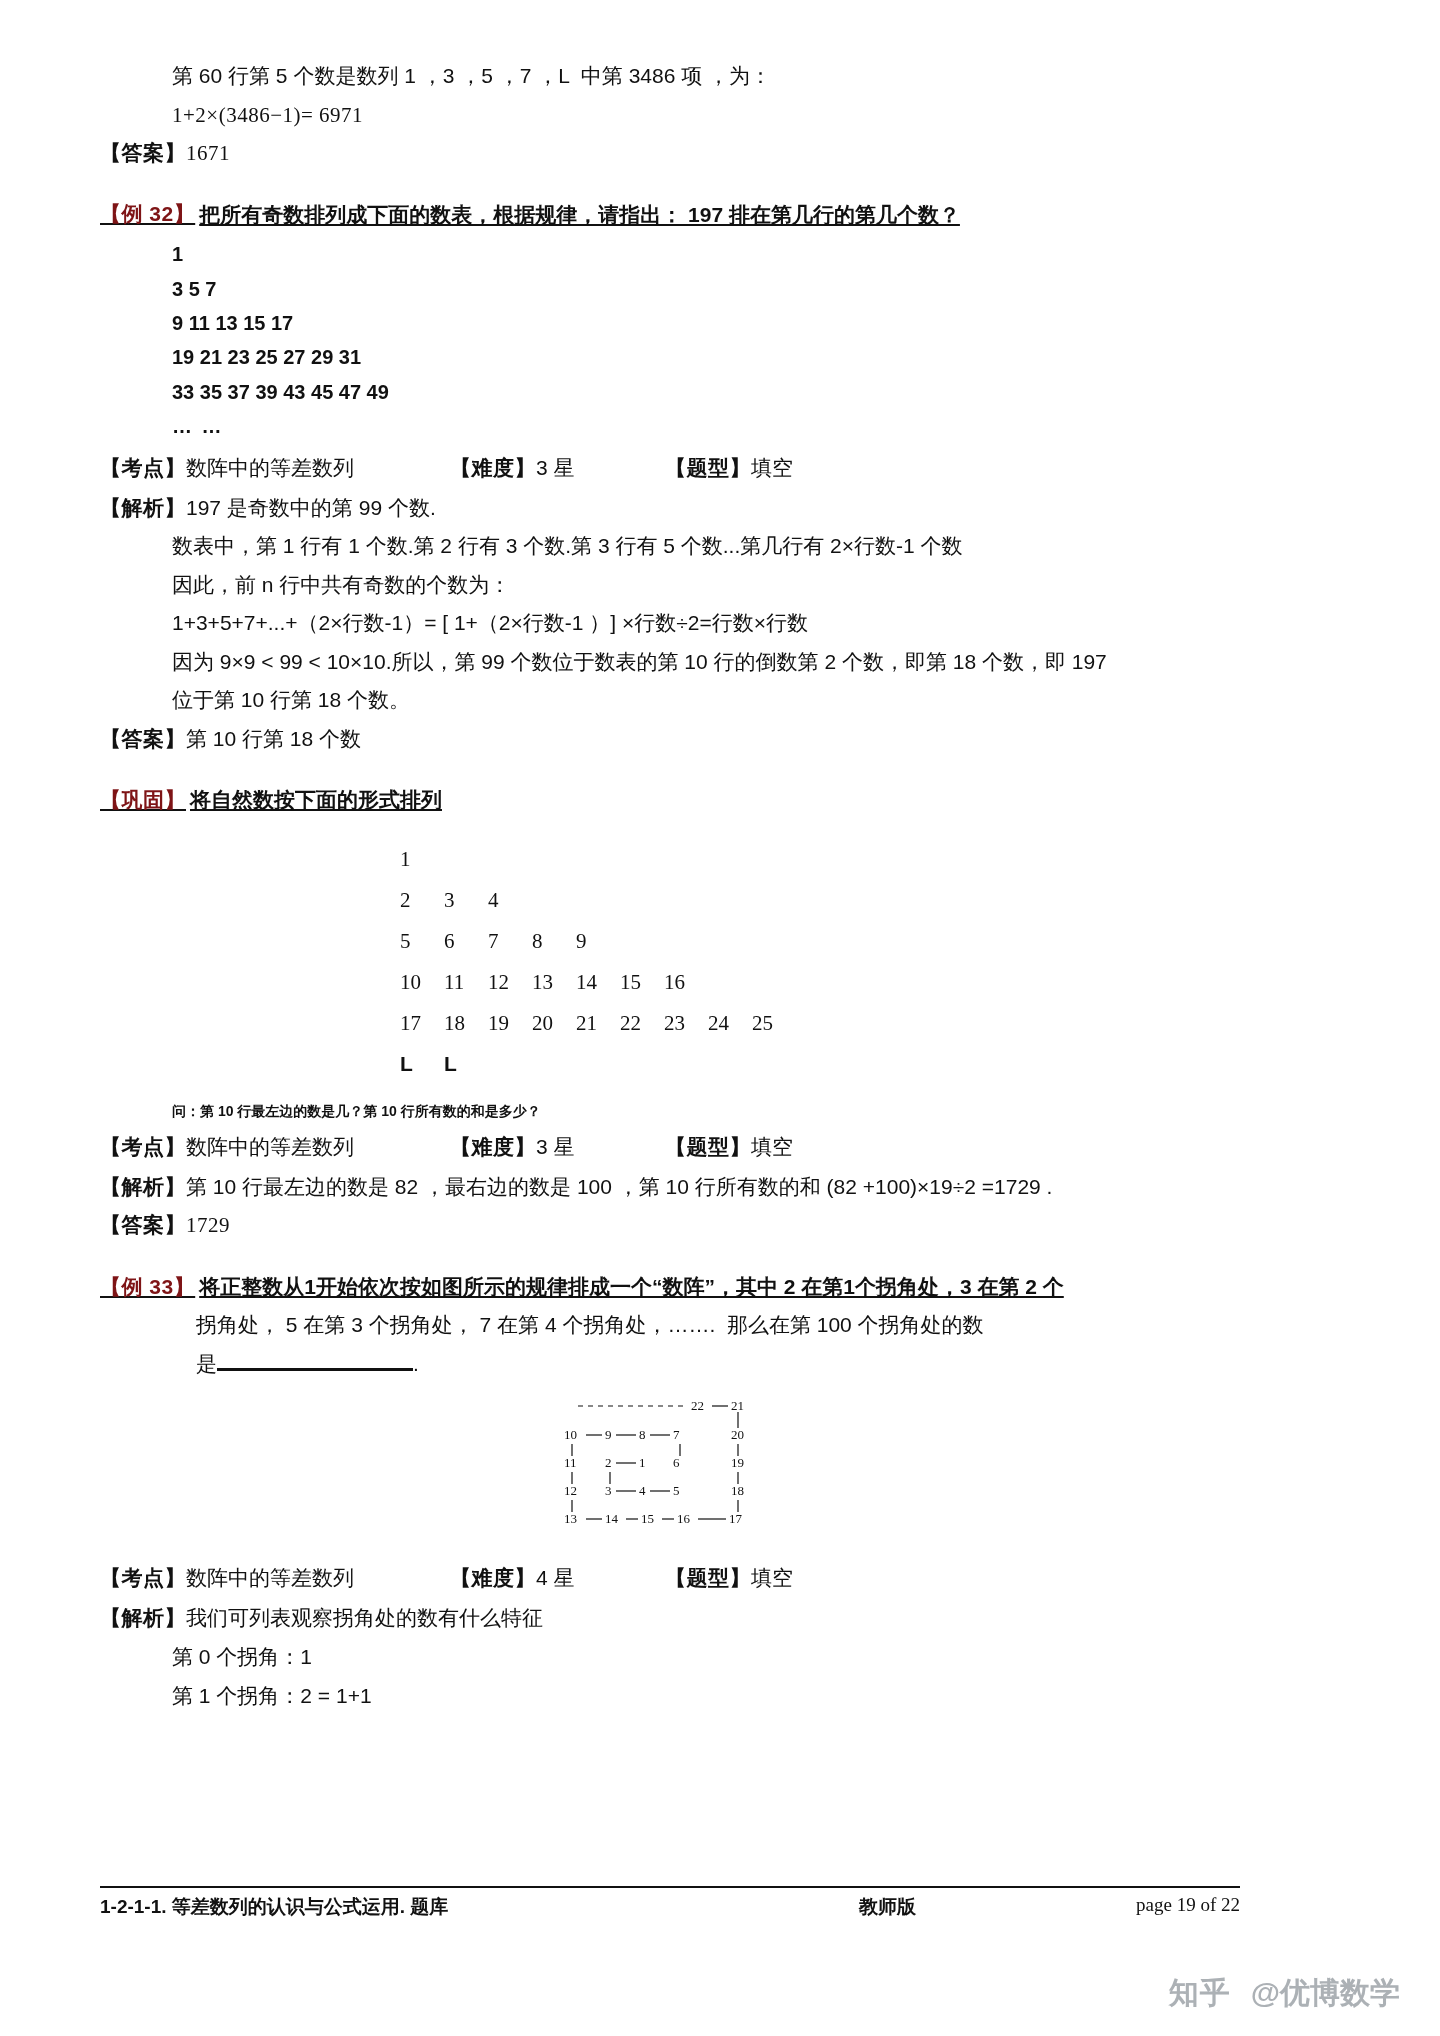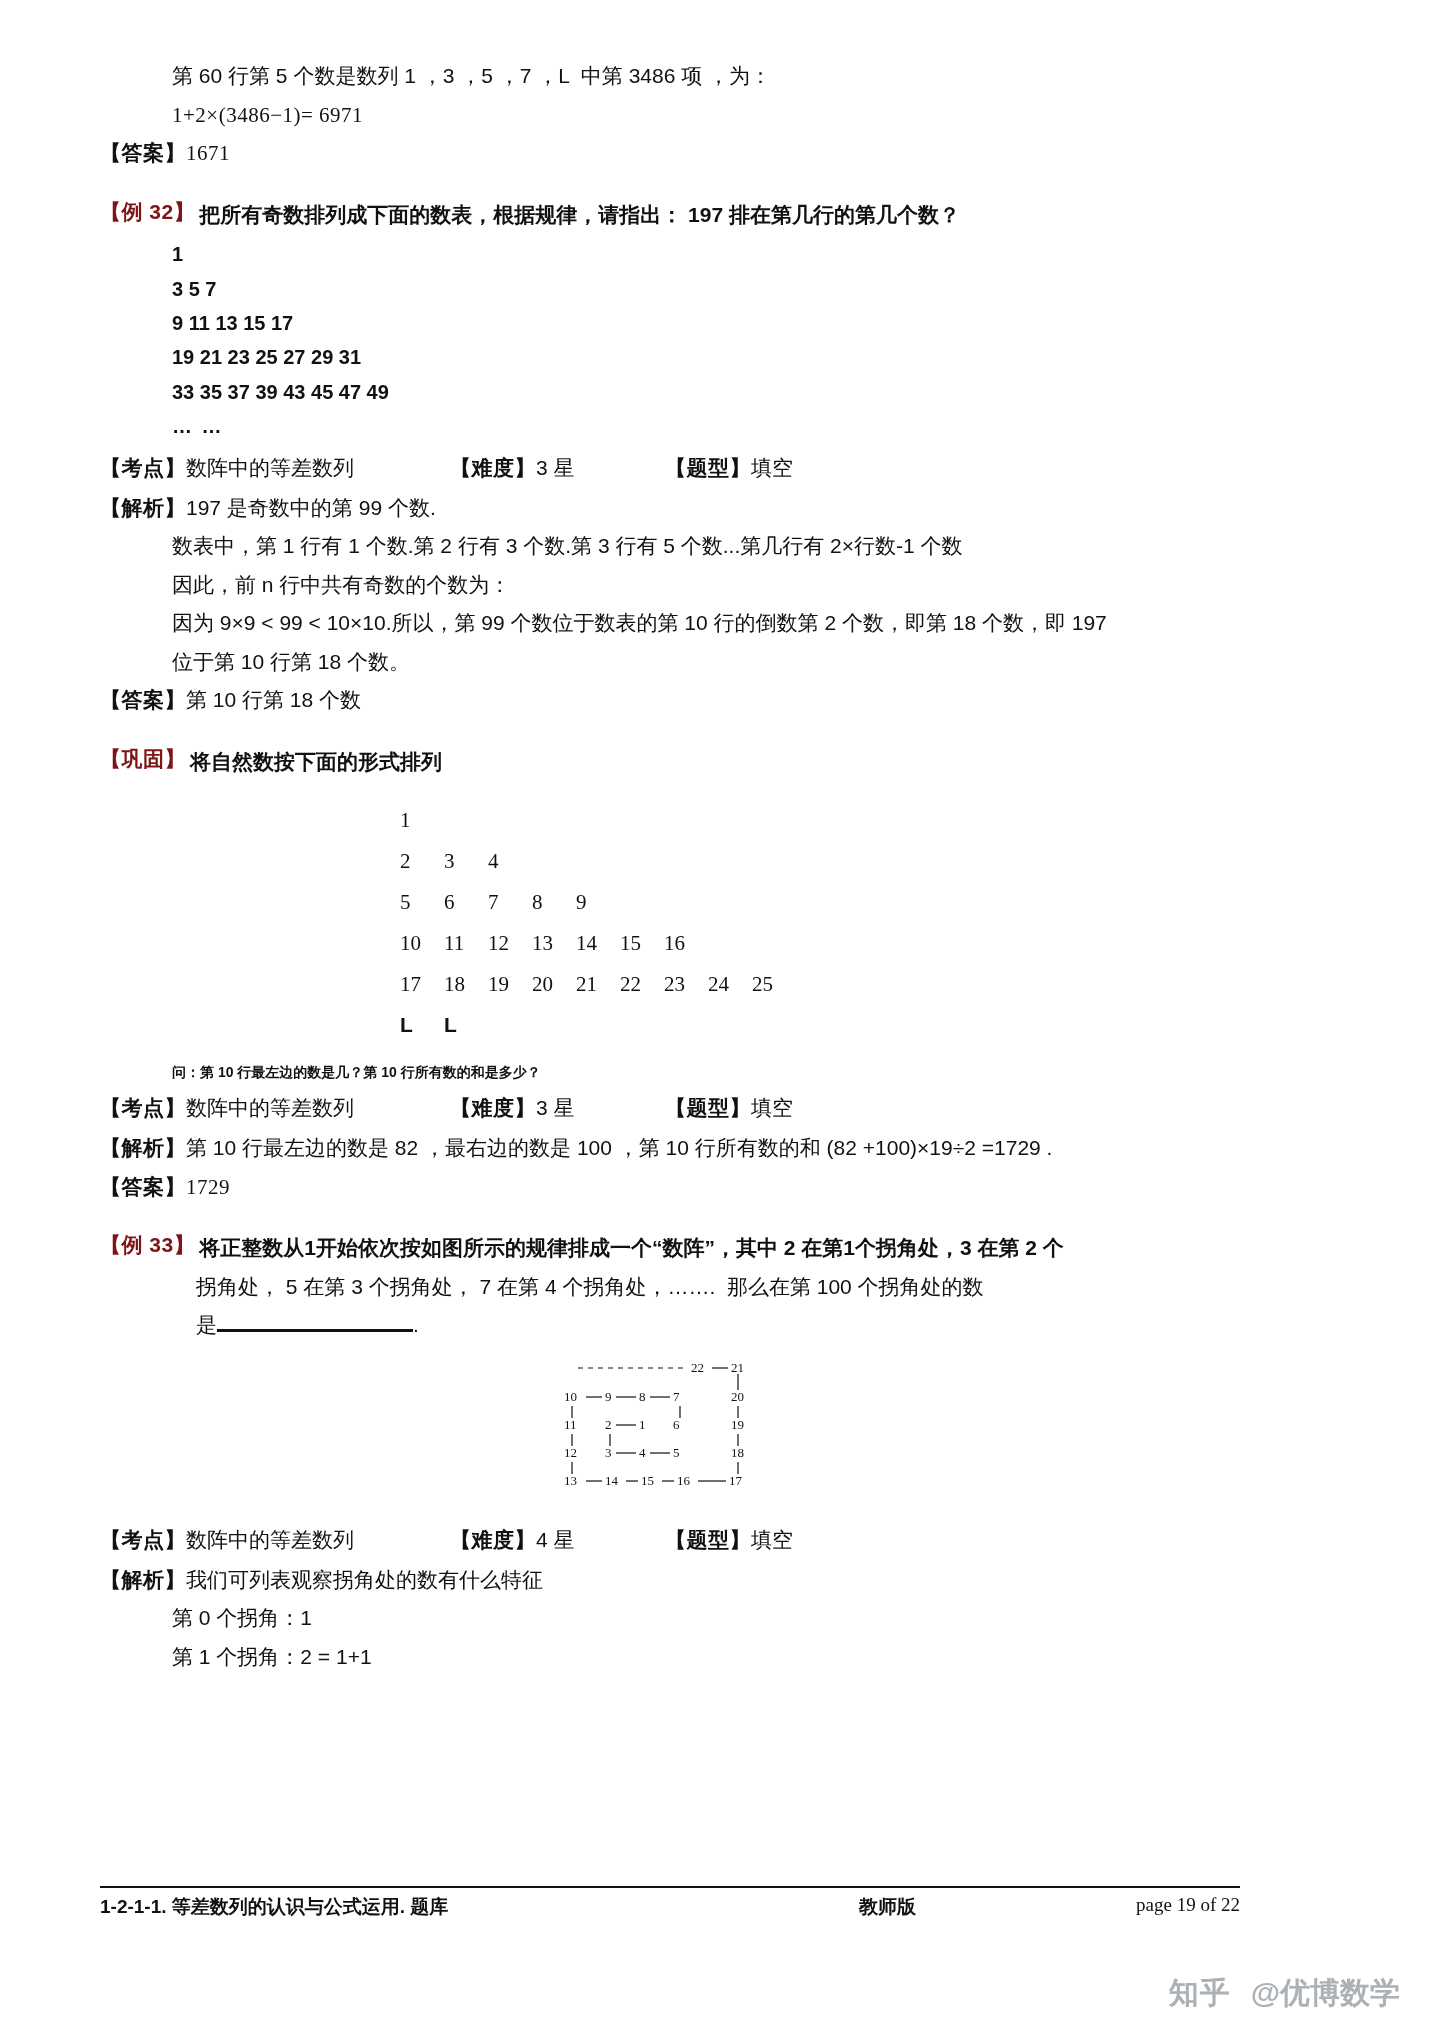--- a/index.html
+++ b/index.html
@@ -62,22 +62,23 @@
 
   .math {
     font-family: "Liberation Serif", "DejaVu Serif", serif;
     font-size: 21px;
     letter-spacing: 0.5px;
   }
 
   
   .example-head {
     display: flex;
-    align-items: flex-start;
+    align-items: center;
     margin: 28px 0 6px 0;
+    text-decoration: underline;
   }
   .example-head .tag { margin-right: 4px; }
   .example-head .q {
     font-family: "Liberation Sans", "DejaVu Sans", sans-serif;
     font-weight: 700;
     font-size: 21px;
     line-height: 1.6;
   }
 
   
@@ -252,20 +253,23 @@
 
     <div class="line">
       <span class="tag">【解析】</span>
       <span class="mixed">197 是奇数中的第 99 个数.</span>
     </div>
     <div class="line indent1">
       <span class="mixed">数表中，第 1 行有 1 个数.第 2 行有 3 个数.第 3 行有 5 个数...第几行有 2×行数-1 个数</span>
     </div>
     <div class="line indent1">
       <span class="mixed">因此，前 n 行中共有奇数的个数为：</span>
+    </div>
+    <div class="line indent1">
+      <span class="mixed">1+3+5+7+...+（2×行数-1）= [ 1+（2×行数-1 ）] ×行数÷2=行数×行数</span>
     </div>
     <div class="line indent1">
       <span class="mixed">因为 9×9 &lt; 99 &lt; 10×10.所以，第 99 个数位于数表的第 10 行的倒数第 2 个数，即第 18 个数，即 197</span>
     </div>
     <div class="line indent1">
       <span class="mixed">位于第 10 行第 18 个数。</span>
     </div>
 
     <div class="line">
       <span class="tag">【答案】</span>

